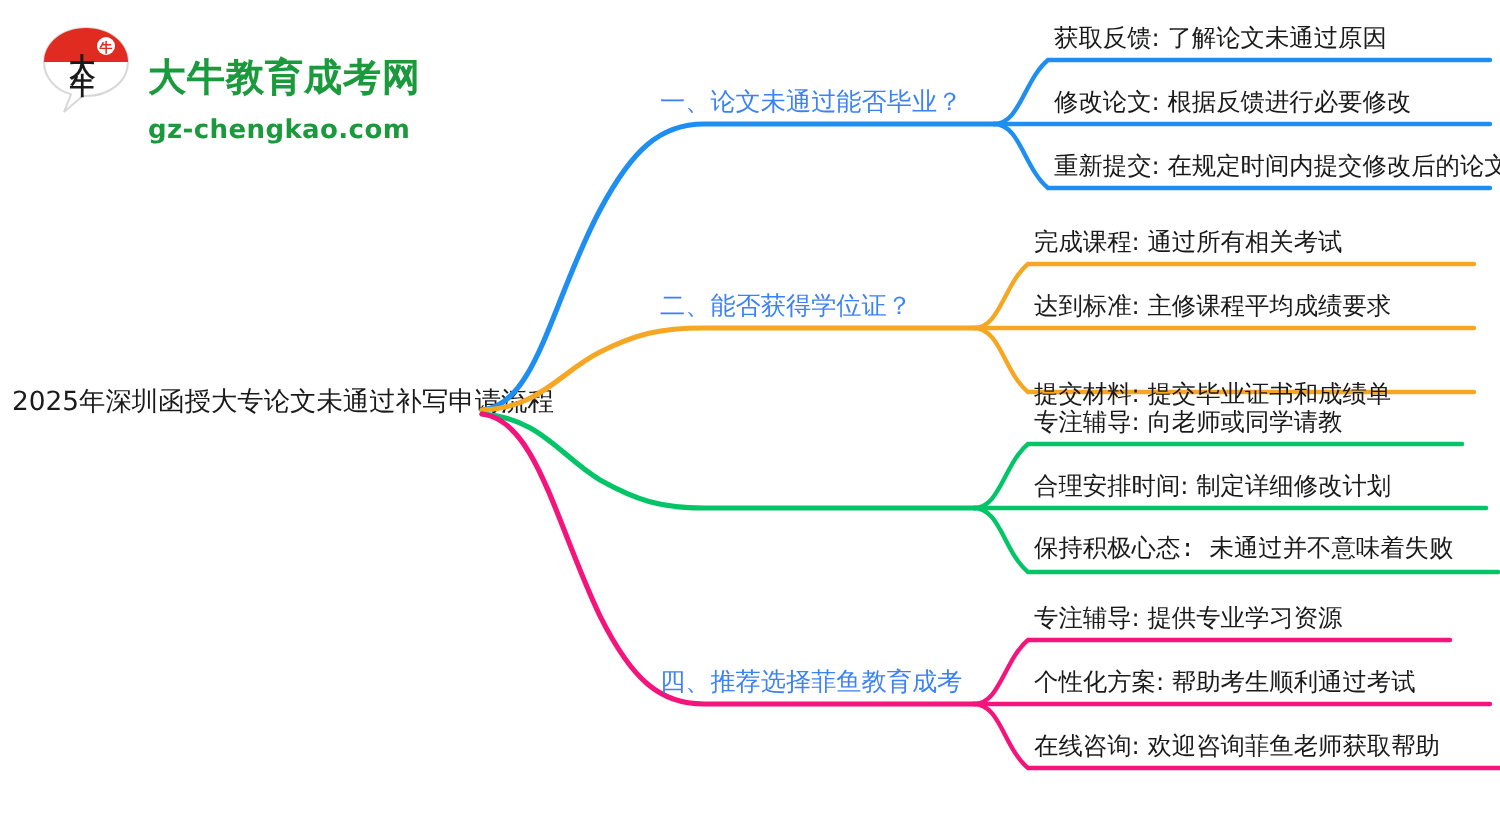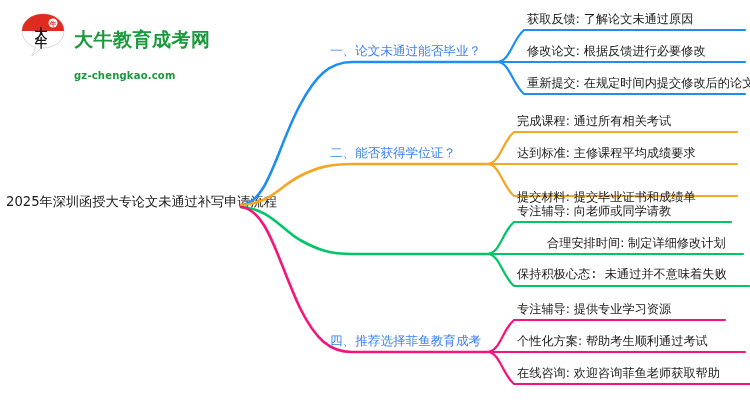--- a/index.html
+++ b/index.html
@@ -46,26 +46,26 @@
     font-size: 19px;
     font-weight: bold;
     color: #1a9a3c;
     letter-spacing: 0.5px;
     line-height: 22px;
     white-space: nowrap;
     margin-top: 16px;
   }
   #logo-url {
     font-family: "DejaVu Sans", "Liberation Sans", sans-serif;
-    font-size: 10px;
+    font-size: 13px;
     font-weight: bold;
     color: #1a9a3c;
     letter-spacing: 0.2px;
     line-height: 16px;
-    margin-top: 18px;
+    margin-top: 8px;
     white-space: nowrap;
   }
 
   
   #central-topic {
     position: absolute;
     left: 6px;
     top: 193px;
     width: 232px;
     text-align: left;
@@ -164,21 +164,21 @@
   <div class="leaf-label" style="left:527px; top:11px;">获取反馈: 了解论文未通过原因</div>
   <div class="leaf-label" style="left:527px; top:43px;">修改论文: 根据反馈进行必要修改</div>
   <div class="leaf-label" style="left:527px; top:75px;">重新提交: 在规定时间内提交修改后的论文</div>
 
   <div class="branch-label" style="left:330px; top:144px;">二、能否获得学位证？</div>
   <div class="leaf-label" style="left:517px; top:145px;">达到标准: 主修课程平均成绩要求</div>
   <div class="leaf-label" style="left:517px; top:113px;">完成课程: 通过所有相关考试</div>
   <div class="leaf-label" style="left:517px; top:177px;margin-top:12px;">提交材料: 提交毕业证书和成绩单</div>
 
   <div class="leaf-label" style="left:517px; top:203px;">专注辅导: 向老师或同学请教</div>
-  <div class="leaf-label" style="left:547px; top:235px;text-align:right;">合理安排时间: 制定详细修改计划</div>
+  <div class="leaf-label" style="left:517px; top:235px;text-align:right;">合理安排时间: 制定详细修改计划</div>
   <div class="leaf-label" style="left:517px; top:267px;font-family:Liberation Mono, monospace;">保持积极心态: 未通过并不意味着失败</div>
 
   <div class="branch-label" style="left:330px; top:332px;">四、推荐选择菲鱼教育成考</div>
   <div class="leaf-label" style="left:517px; top:301px;">专注辅导: 提供专业学习资源</div>
   <div class="leaf-label" style="left:517px; top:333px;">个性化方案: 帮助考生顺利通过考试</div>
   <div class="leaf-label" style="left:517px; top:365px;text-align:right;">在线咨询: 欢迎咨询菲鱼老师获取帮助</div>
 
 </div>
 
 </body></html>

